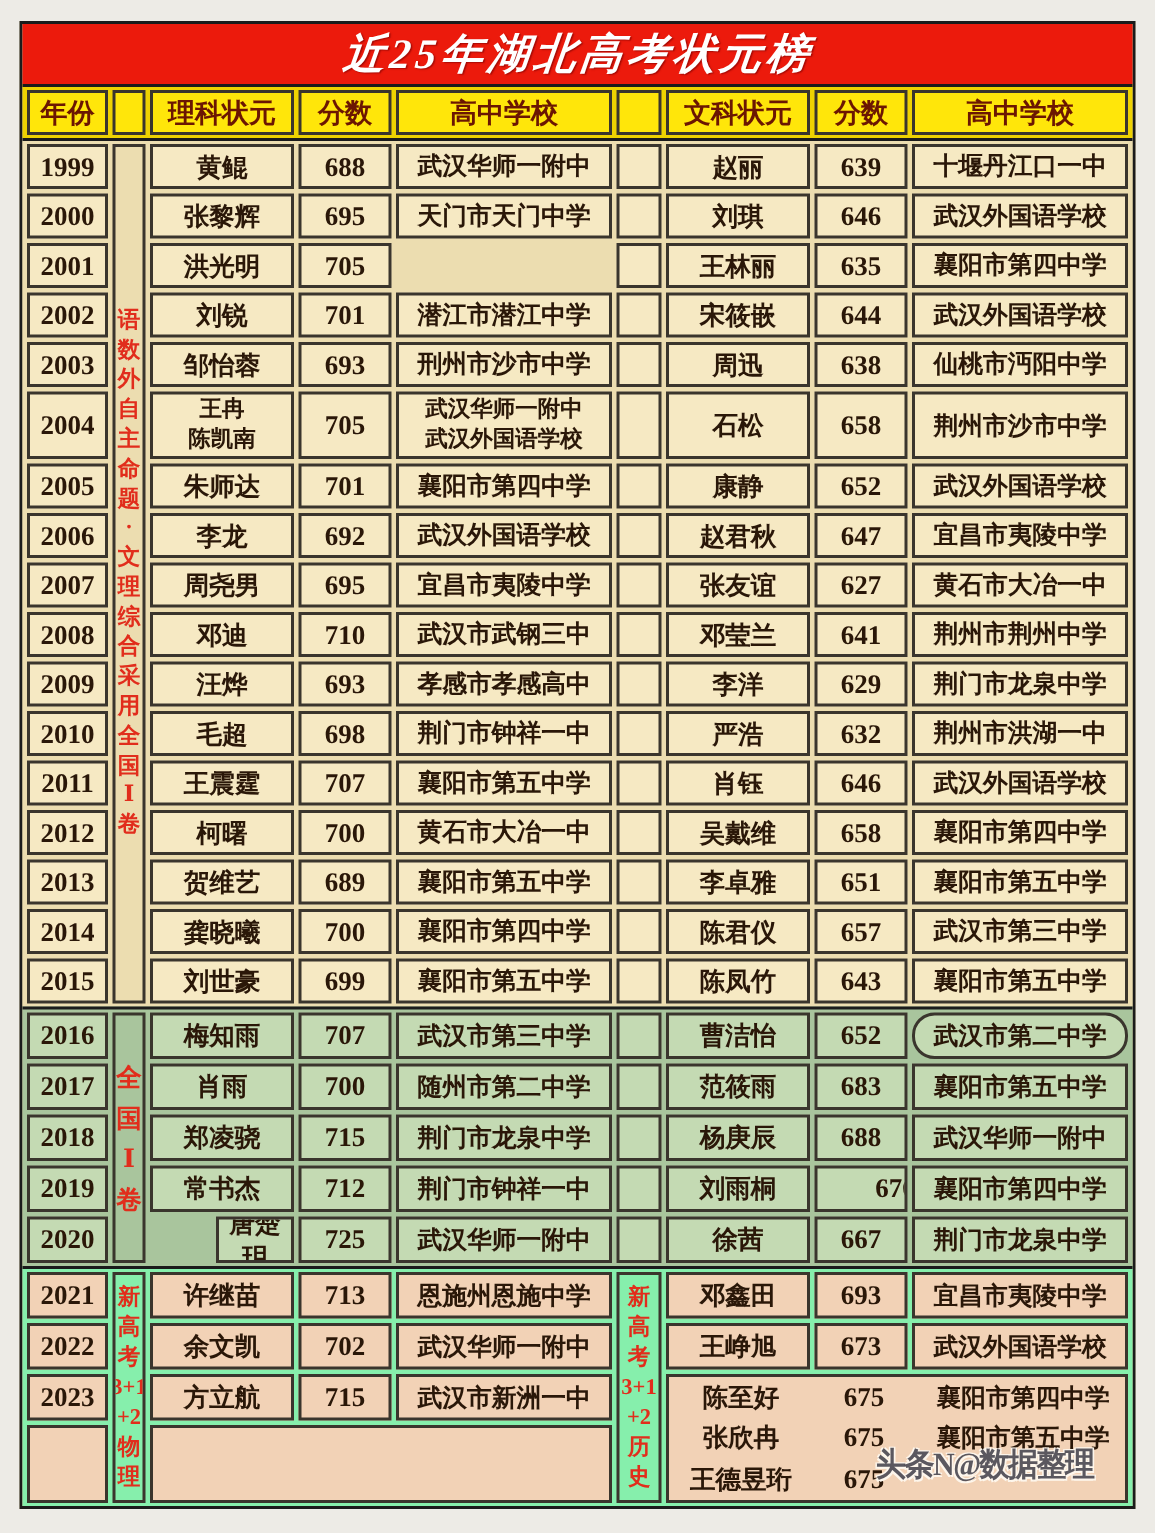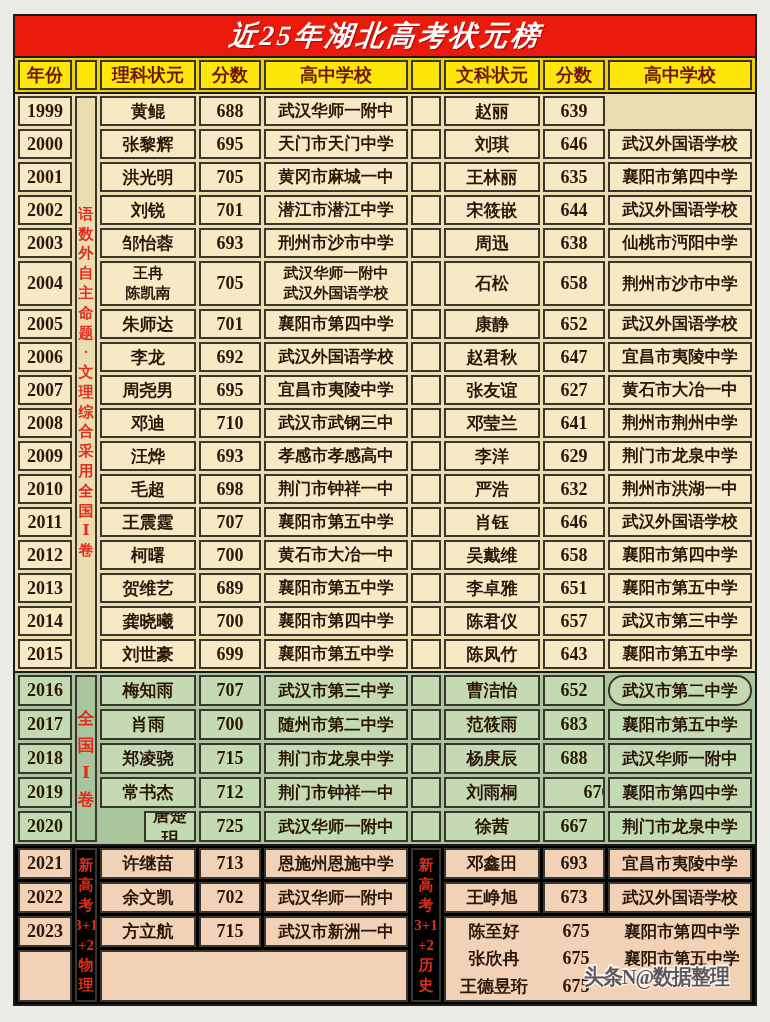--- a/index.html
+++ b/index.html
@@ -54,21 +54,21 @@
   .header-row{
     background:#eed201;border-top:2px solid #1b1b1b;
     grid-template-rows:30px;
   }
   .header-row .c{background:#ffe60a;color:#6b1602;font-size:18px;}
   
   .era1{background:#ecddb0;border-top:2px solid #1b1b1b;}
   .era1 .c{background:#f6e9c3;}
   .era2{background:#a9c59d;border-top:2px solid #1b1b1b;}
   .era2 .c{background:#c4dab3;}
-  .era3{background:#000000;border-top:2px solid #1b1b1b;}
+  .era3{background:#86efac;border-top:2px solid #1b1b1b;}
   .era3 .c{background:#f2d2b6;}
   
   .vlabel{
     border:2px solid #3a352d;
     display:flex;flex-direction:column;align-items:center;justify-content:center;
     color:var(--c-red-label,#e12d1c);
     font-weight:bold;
     box-sizing:border-box;
     overflow:hidden;
   }
@@ -127,32 +127,32 @@
     </div>
 
     <div class="grid era1" id="era1" style="grid-template-rows: repeat(5, 30px) 45px repeat(11, 30px);">
         <div class="c year" style="grid-area: 1 / 1;">1999</div>
         <div class="c name" style="grid-area: 1 / 3;">黄鲲</div>
         <div class="c score" style="grid-area: 1 / 4;">688</div>
         <div class="c school" style="grid-area: 1 / 5;">武汉华师一附中</div>
         <div class="c mid" style="grid-area: 1 / 6;"></div>
         <div class="c name" style="grid-area: 1 / 7;">赵丽</div>
         <div class="c score" style="grid-area: 1 / 8;">639</div>
+        <div class="c school" style="grid-area: 1 / 9;">十堰丹江口一中</div>
         <div class="c year" style="grid-area: 2 / 1;">2000</div>
         <div class="c name" style="grid-area: 2 / 3;">张黎辉</div>
         <div class="c score" style="grid-area: 2 / 4;">695</div>
         <div class="c school" style="grid-area: 2 / 5;">天门市天门中学</div>
         <div class="c mid" style="grid-area: 2 / 6;"></div>
         <div class="c name" style="grid-area: 2 / 7;">刘琪</div>
         <div class="c score" style="grid-area: 2 / 8;">646</div>
         <div class="c school" style="grid-area: 2 / 9;">武汉外国语学校</div>
         <div class="c year" style="grid-area: 3 / 1;">2001</div>
         <div class="c name" style="grid-area: 3 / 3;">洪光明</div>
         <div class="c score" style="grid-area: 3 / 4;">705</div>
-        <div class="c school" style="grid-area: 3 / 5;">黄冈市麻城一中</div>
         <div class="c mid" style="grid-area: 3 / 6;"></div>
         <div class="c name" style="grid-area: 3 / 7;">王林丽</div>
         <div class="c score" style="grid-area: 3 / 8;">635</div>
         <div class="c school" style="grid-area: 3 / 9;">襄阳市第四中学</div>
         <div class="c year" style="grid-area: 4 / 1;">2002</div>
         <div class="c name" style="grid-area: 4 / 3;">刘锐</div>
         <div class="c score" style="grid-area: 4 / 4;">701</div>
         <div class="c school" style="grid-area: 4 / 5;">潜江市潜江中学</div>
         <div class="c mid" style="grid-area: 4 / 6;"></div>
         <div class="c name" style="grid-area: 4 / 7;">宋筱嵌</div>

